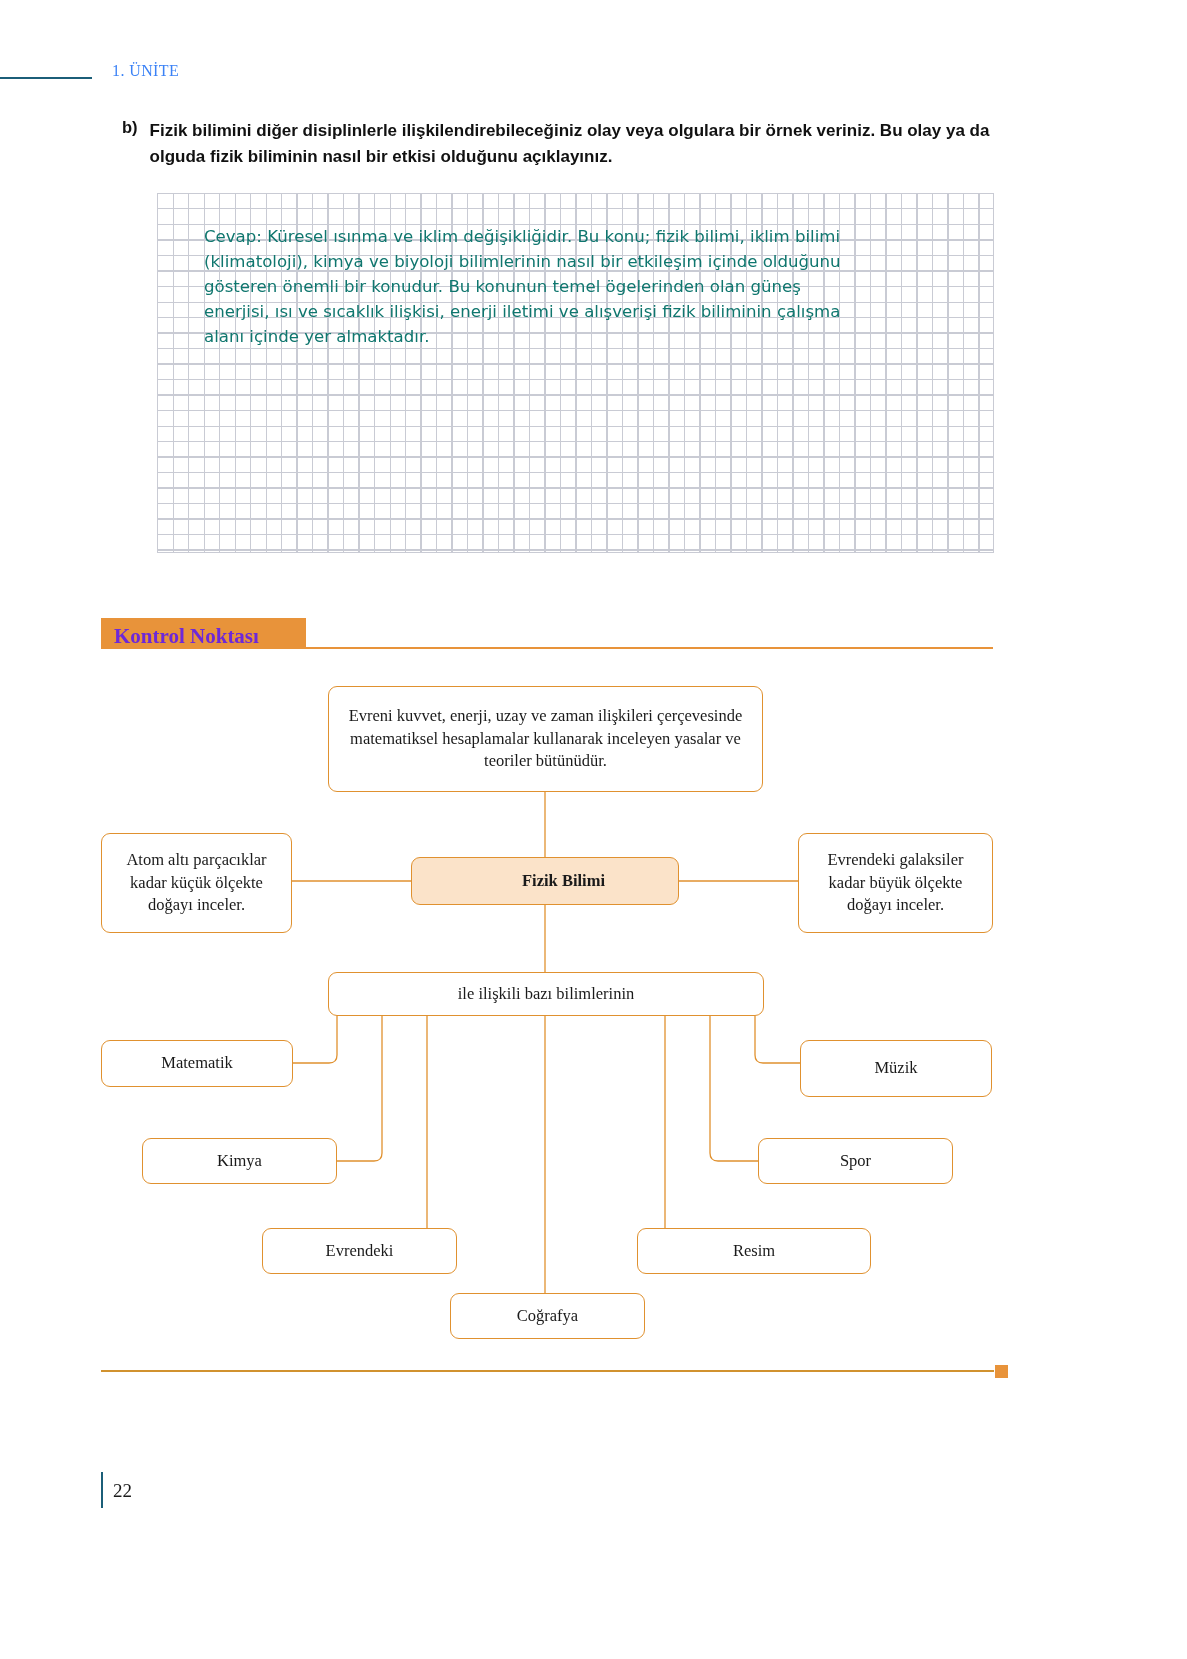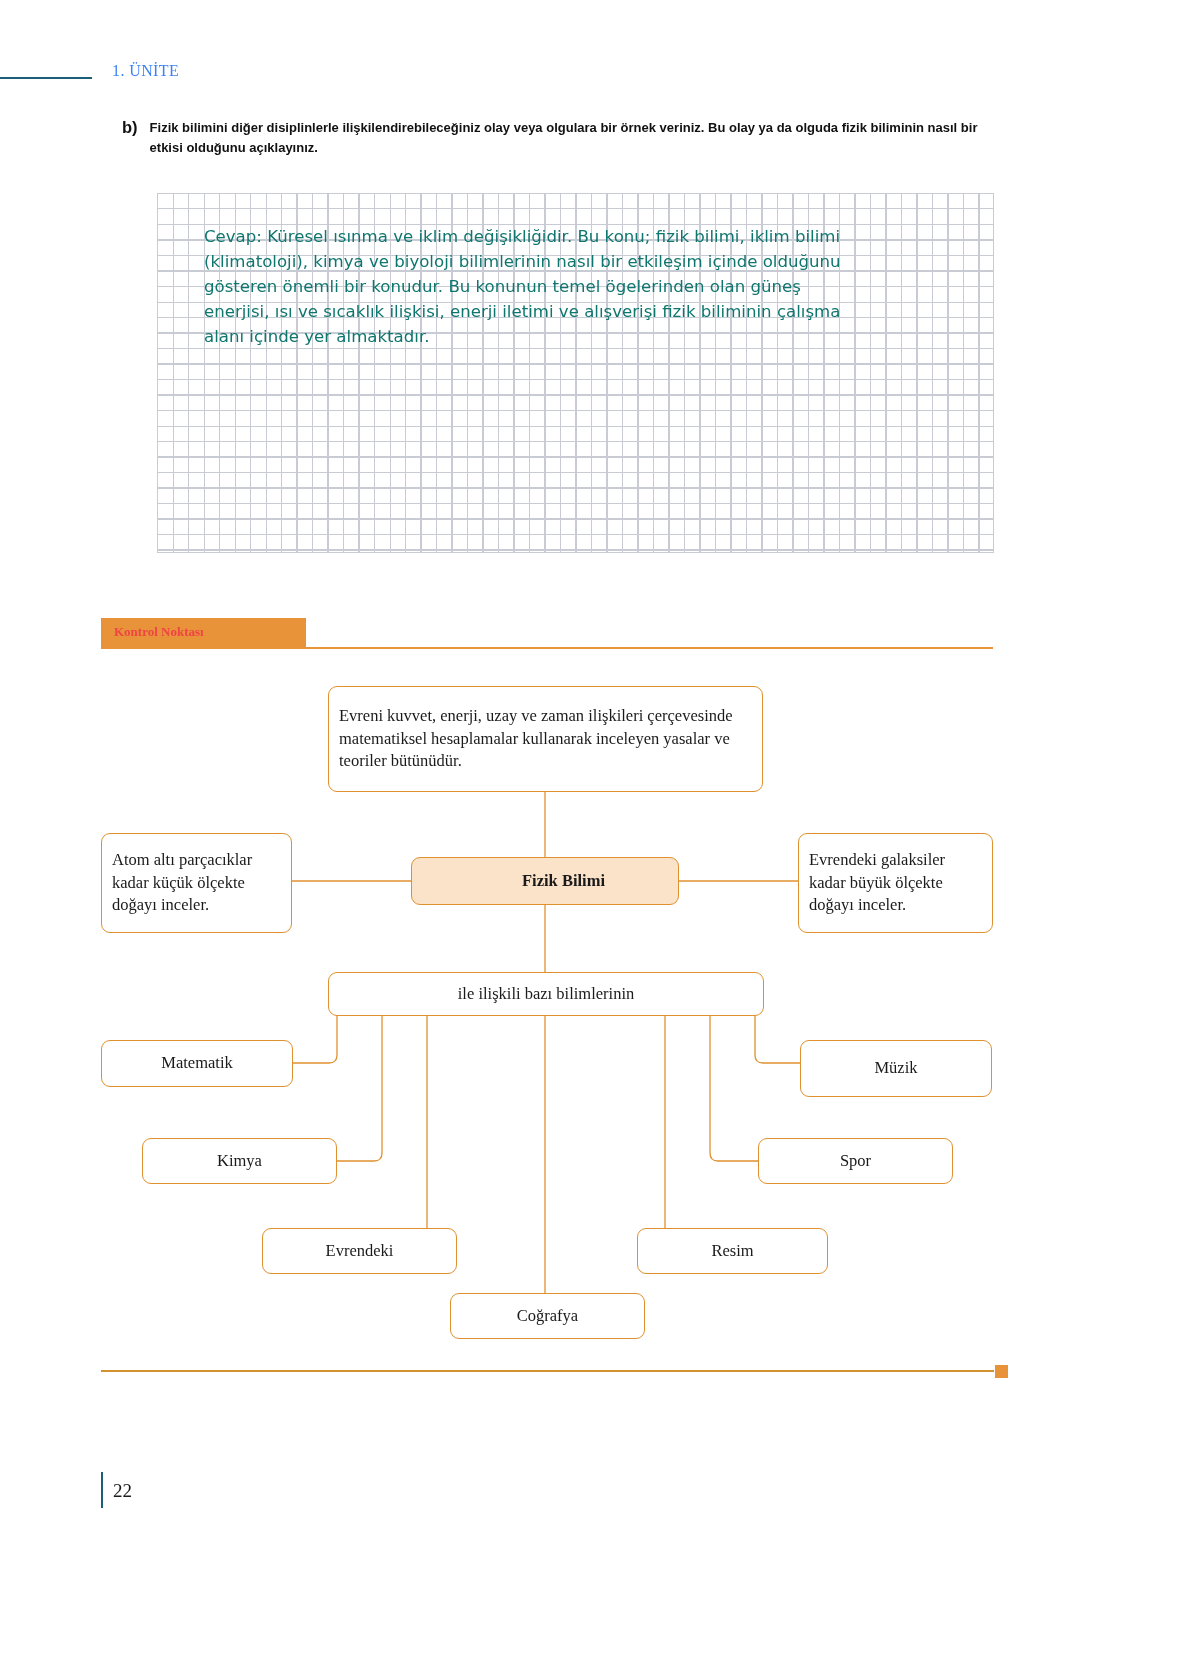--- a/index.html
+++ b/index.html
@@ -9,64 +9,64 @@
   }
 
   
   .hdr-rule{position:absolute;left:0;top:77px;width:92px;height:2px;background:#1b5e78;}
   .hdr-unit{position:absolute;left:112px;top:62px;font-family:"Liberation Serif",serif;
             font-size:16px;color:#3b82f6;letter-spacing:.4px;}
 
   
   .q-wrap{position:absolute;left:122px;top:118px;width:890px;display:flex;gap:12px;}
   .q-label{font-weight:bold;font-size:16.5px;color:#111;flex:0 0 auto;padding-top:0px;}
-  .q-text{font-weight:bold;font-size:13px;color:#111;line-height:1.5;}
+  .q-text{font-weight:bold;font-size:17px;color:#111;line-height:1.5;}
 
   
   .gridbox{
     position:absolute;left:157px;top:193px;width:837px;height:360px;
     background:
       repeating-linear-gradient(to right,#c9cbd4 0 1px,transparent 1px 15.5px),
       repeating-linear-gradient(to bottom,#c9cbd4 0 1px,transparent 1px 15.5px);
     background-color:#fff;
     box-shadow:inset 0 0 0 1px #c9cbd4;
   }
   .answer{
     position:absolute;left:204px;top:224px;width:640px;
     color:#0f766e;font-size:16.6px;line-height:25px;
     font-family:"DejaVu Sans",sans-serif;
   }
 
   
   .kn-banner{position:absolute;left:101px;top:618px;width:205px;height:31px;background:#e8933a;}
   .kn-text{position:absolute;left:114px;top:624px;font-family:"Liberation Serif",serif;
-           font-weight:bold;font-size:13px;color:#ef4444;}
+           font-weight:bold;font-size:21px;color:#6d28d9;}
   .kn-rule{position:absolute;left:306px;top:647px;width:687px;height:2px;background:#e8933a;}
 
   
   .diagram{position:absolute;left:0;top:0;width:1187px;height:1659px;pointer-events:none;}
   .node{
     position:absolute;box-sizing:border-box;border:1.3px solid #e0912f;border-radius:9px;
     background:#ffffff;font-family:"Liberation Serif",serif;font-size:16.5px;color:#1a1a1a;
-    display:flex;align-items:center;justify-content:center;line-height:1.38;
+    display:flex;align-items:center;justify-content:center;text-align:center;line-height:1.38;
   }
   .node.fill{background:#fbe3c9;font-weight:bold;}
   .node.multiline{padding:6px 10px;}
 
   #n-def     {left:328px;top:686px;width:435px;height:106px;}
   #n-left    {left:101px;top:833px;width:191px;height:100px;}
   #n-center  {left:411px;top:857px;width:268px;height:48px;padding-left:37px;}
   #n-right   {left:798px;top:833px;width:195px;height:100px;}
   #n-disc    {left:328px;top:972px;width:436px;height:44px;}
   #n-mat     {left:101px;top:1040px;width:192px;height:47px;}
   #n-muz     {left:800px;top:1040px;width:192px;height:57px;}
   #n-kim     {left:142px;top:1138px;width:195px;height:46px;}
   #n-spor    {left:758px;top:1138px;width:195px;height:46px;}
   #n-biy     {left:262px;top:1228px;width:195px;height:46px;}
-  #n-res     {left:637px;top:1228px;width:191px;height:46px;}
+  #n-res     {left:637px;top:1228px;width:234px;height:46px;}
   #n-cog     {left:450px;top:1293px;width:195px;height:46px;}
 
   
   .ft-rule{position:absolute;left:101px;top:1370px;width:893px;height:2px;background:#d1922f;}
   .ft-square{position:absolute;left:995px;top:1365px;width:13px;height:13px;background:#e8933a;}
   .pg-bar{position:absolute;left:101px;top:1472px;width:2px;height:36px;background:#1b5e78;}
   .pg-num{position:absolute;left:113px;top:1480px;font-family:"Liberation Serif",serif;
           font-size:19px;color:#1a1a1a;}
 </style>
 </head>

